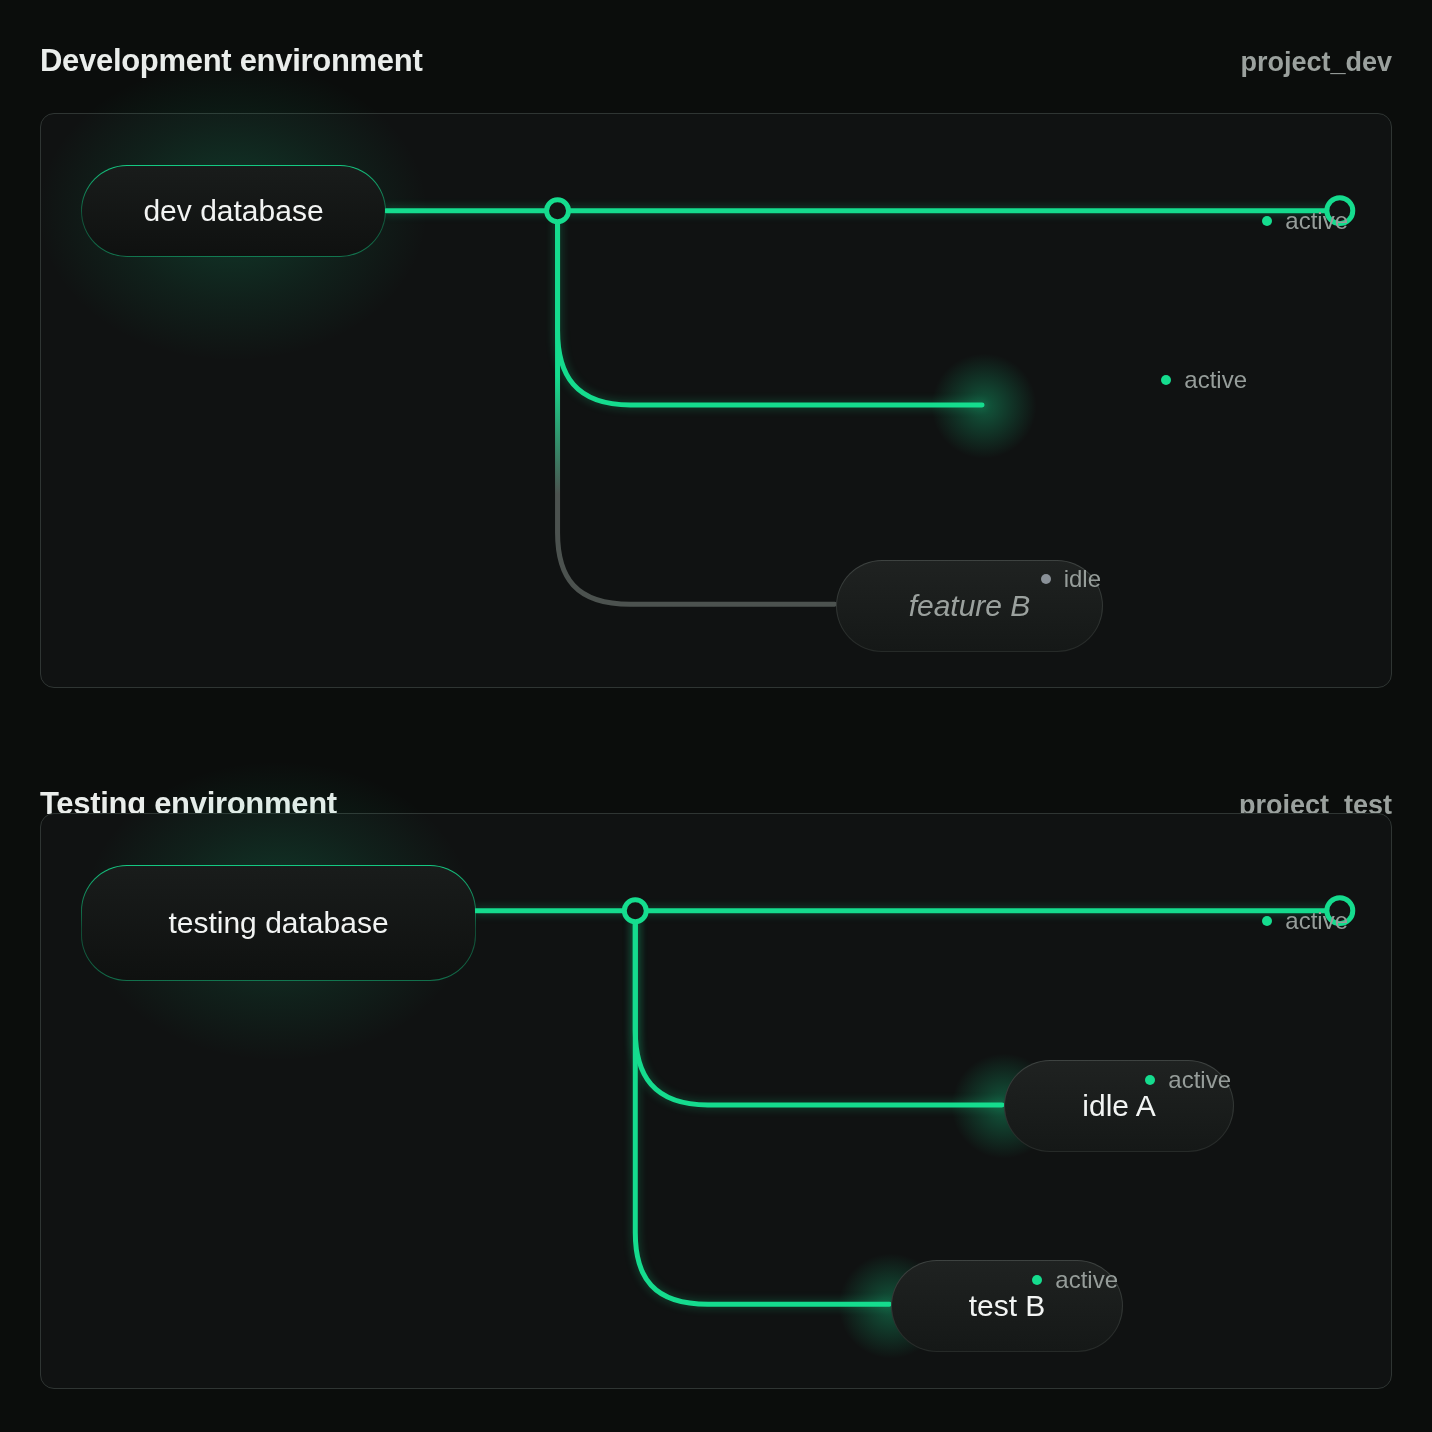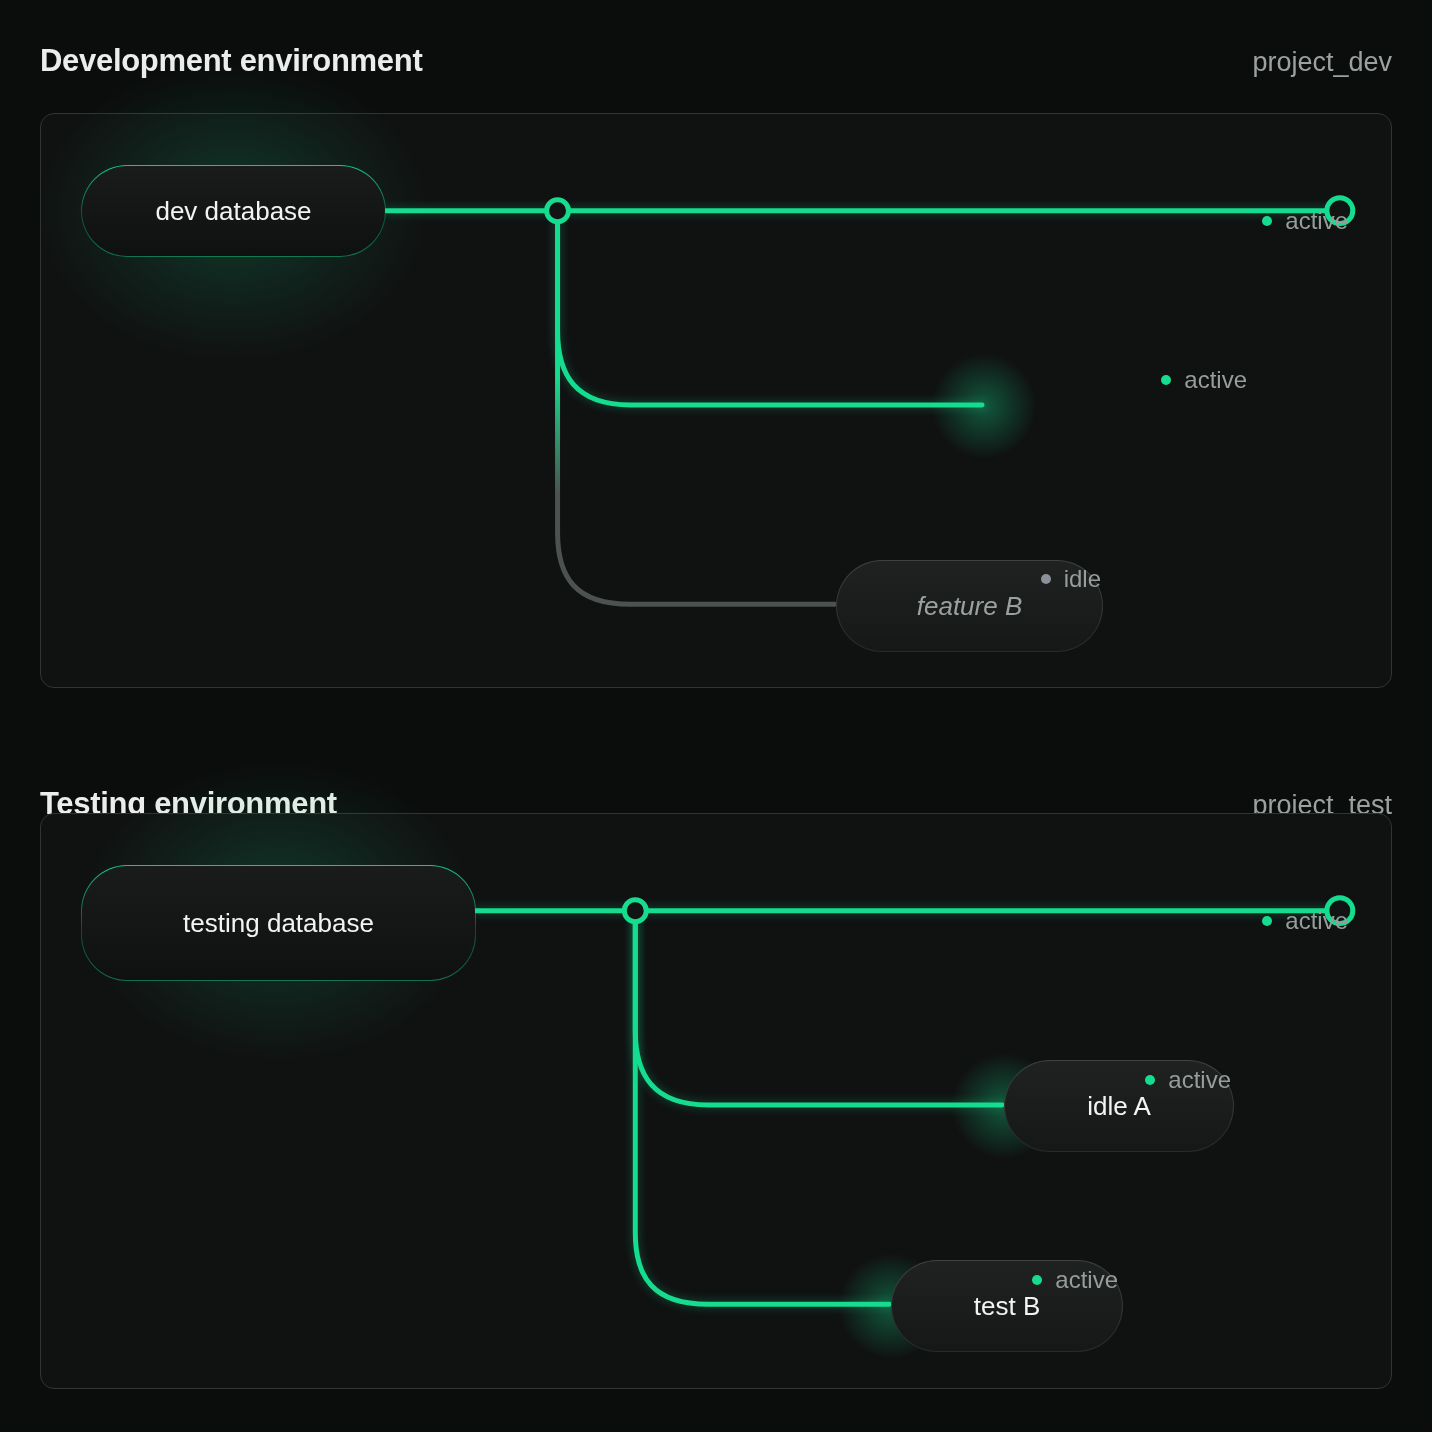--- a/index.html
+++ b/index.html
@@ -16,21 +16,21 @@
     position:relative;overflow:hidden;
   }
   .env-header{
     position:absolute;left:40px;right:40px;height:40px;
     display:flex;justify-content:space-between;align-items:baseline;
   }
   .env-header h2{
     font-size:31px;font-weight:700;letter-spacing:-0.3px;color:var(--heading);
   }
   .env-header .project{
-    font-size:27px;font-weight:400;color:var(--project-label);
+    font-size:27px;font-weight:700;color:var(--project-label);
   }
   .hdr-dev{top:43px;}
   .hdr-test{top:786px;justify-content:space-between;}
   .panel{
     position:absolute;left:40px;width:1352px;
     background:var(--panel-bg);
     border:1px solid var(--panel-border);
     border-radius:14px;
   }
   .panel-dev{top:113px;height:575px;}
@@ -45,21 +45,21 @@
     background:radial-gradient(closest-side,rgba(21,220,142,0.20),rgba(21,220,142,0.07) 45%,transparent 75%);
   }
   .conn-glow{
     width:150px;height:150px;z-index:2;
     background:radial-gradient(closest-side,rgba(21,220,142,0.35),transparent 70%);
   }
   .pill{
     position:absolute;z-index:3;
     display:flex;align-items:center;justify-content:center;
     border-radius:46px;border:1.5px solid transparent;
-    font-size:26px;color:var(--text-primary);
+    font-size:30px;color:var(--text-primary);
     background:linear-gradient(180deg,#1F2221,#151817) padding-box,
                linear-gradient(180deg,#3E4341,#262A28) border-box;
   }
   .pill-root{
     background:linear-gradient(180deg,#191C1B,#0F1110) padding-box,
                linear-gradient(180deg,rgba(21,220,142,0.90),rgba(21,220,142,0.28) 55%,rgba(21,220,142,0.45)) border-box;
   }
   .pill[data-status="idle"]{color:var(--text-idle);font-style:italic;}
   .status{
     position:absolute;z-index:3;height:34px;

